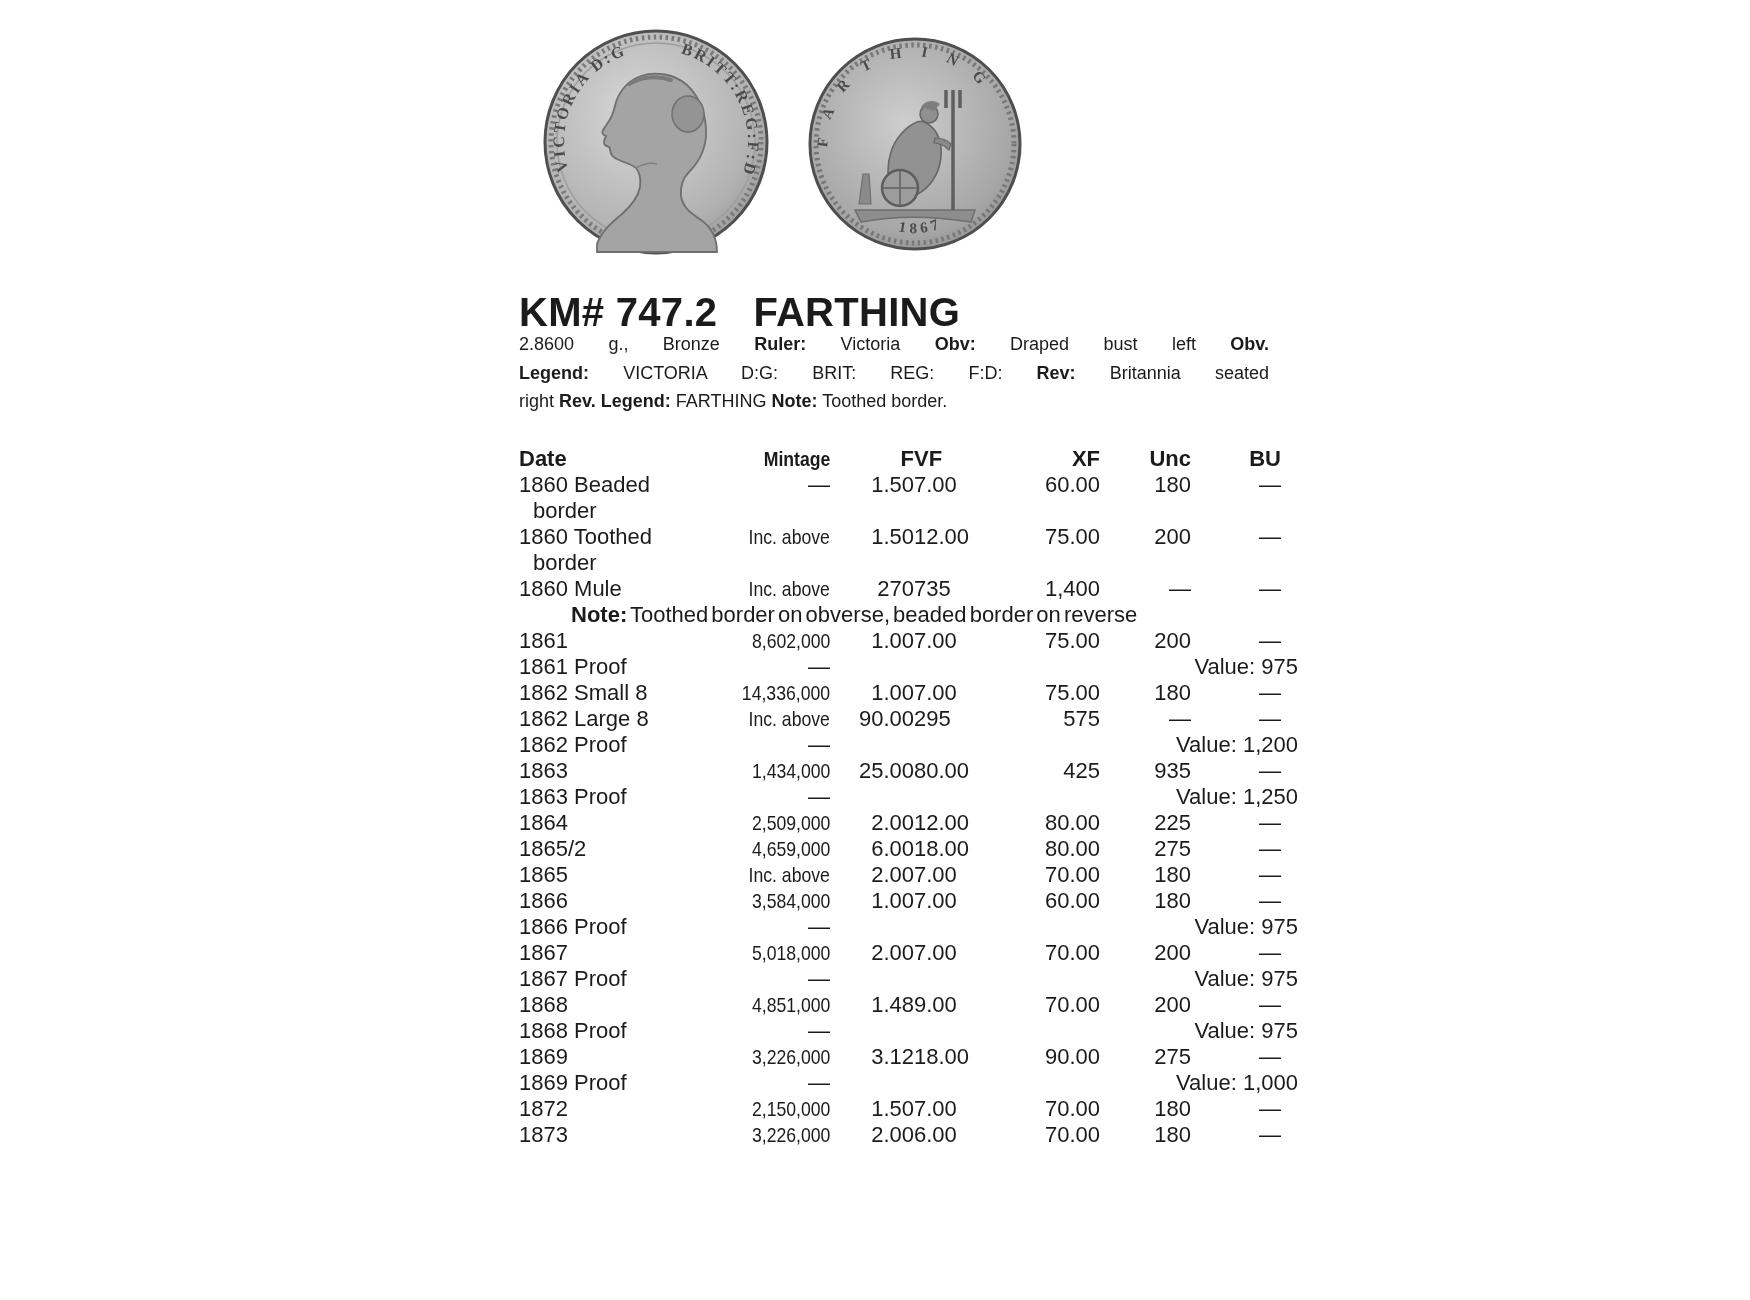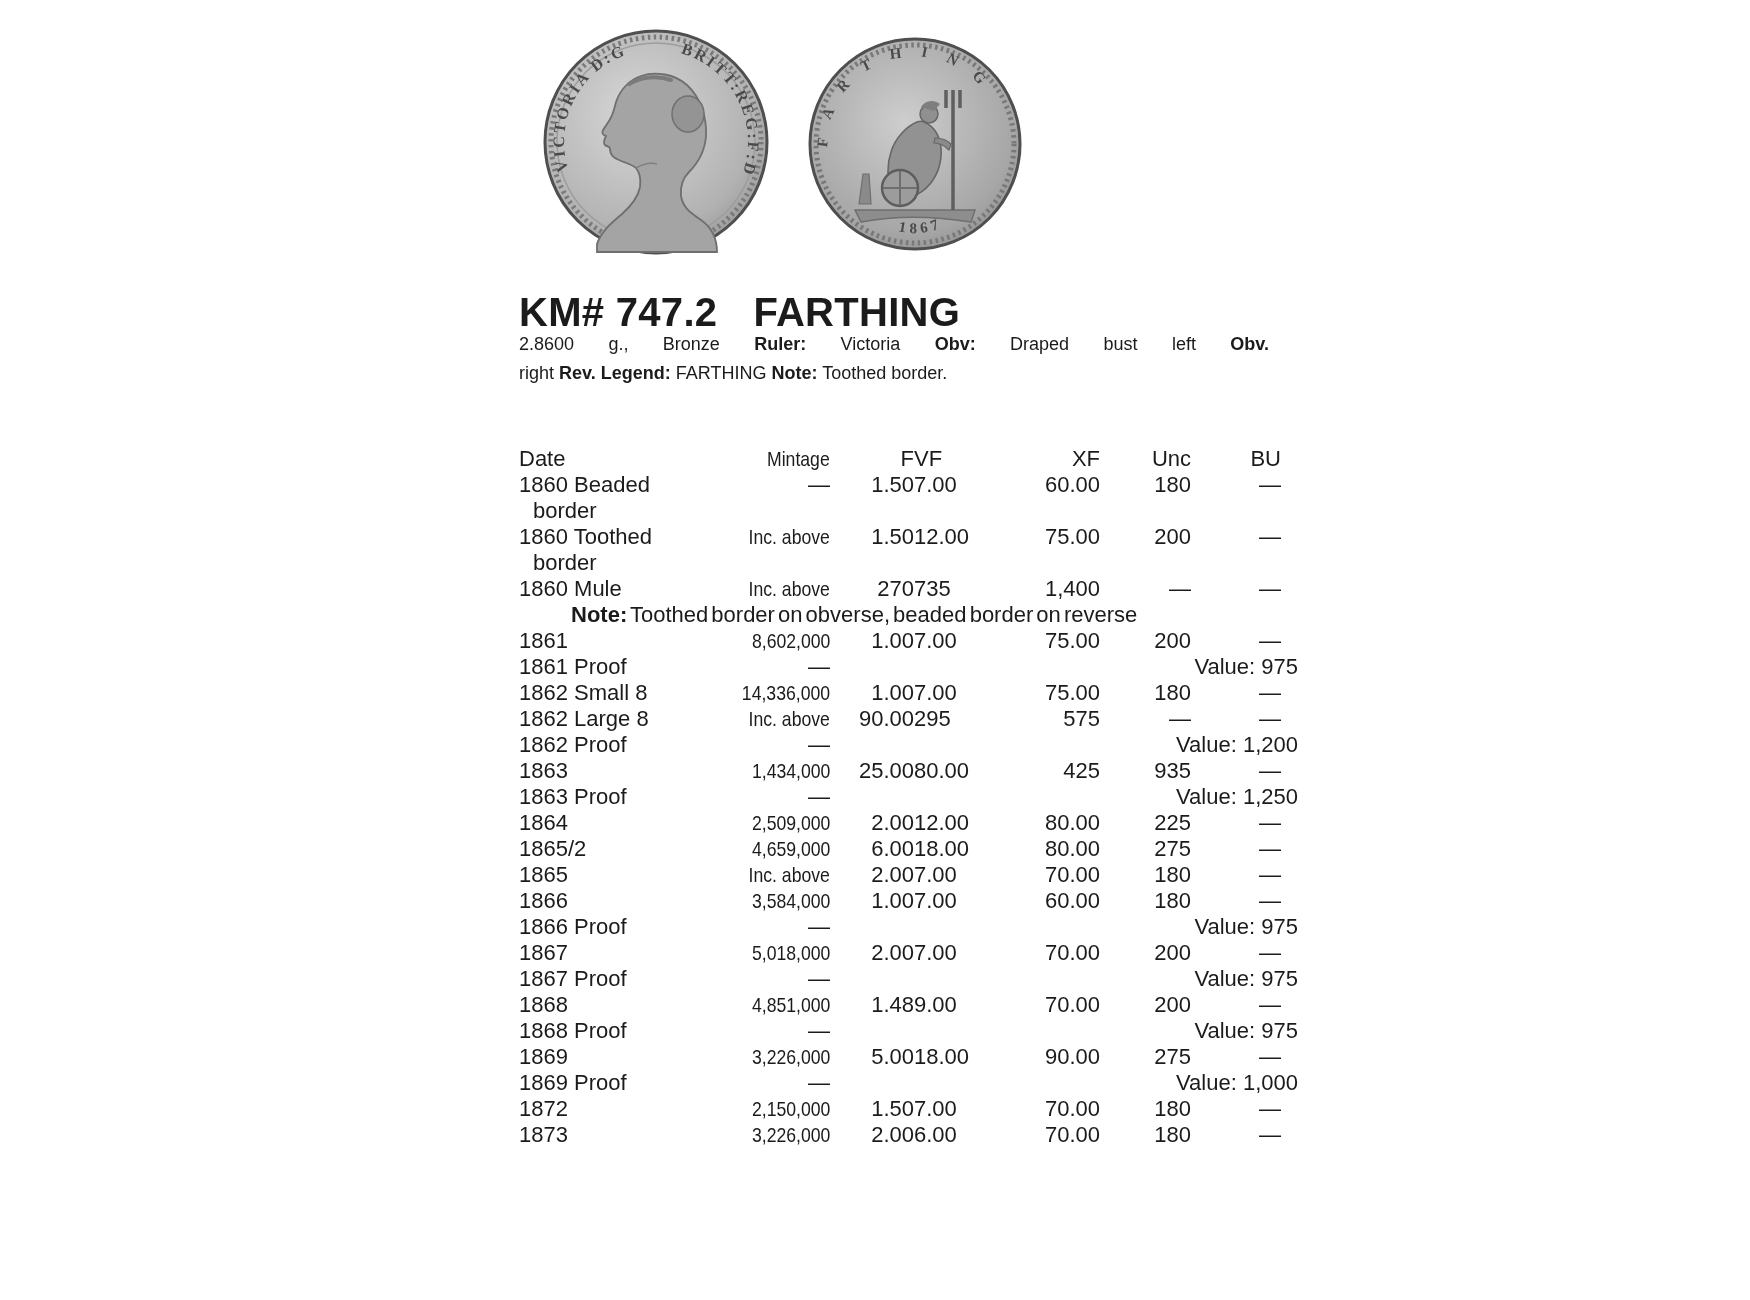--- a/index.html
+++ b/index.html
@@ -14,21 +14,21 @@
   .title{position:absolute;left:519px;top:290px;font-size:40px;font-weight:bold;
          letter-spacing:.3px;white-space:nowrap;}
   .title .denom{margin-left:36px;}
   
   .desc{position:absolute;left:519px;top:330px;width:750px;font-size:18px;line-height:28.5px;}
   .desc .b{font-weight:bold;}
   .jline{text-align:justify;text-align-last:justify;}
   
   .km-table{position:absolute;left:519px;top:446px;width:752px;font-size:22px;line-height:26px;}
   .row{display:flex;align-items:flex-start;}
-  .header-row{font-weight:normal;}
+  .header-row{font-weight:bold;}
   .cell{flex:none;}
   .c0{width:178px;text-align:left;padding-left:14px;text-indent:-14px;}
   .c1{width:119px;text-align:right;}
   .c2{width:84px;text-align:right;}
   .c3{width:92px;text-align:left;}
   .c4{width:94px;text-align:right;}
   .c5{width:91px;text-align:right;}
   .c6{width:90px;text-align:right;}
   .value-cell{width:451px;text-align:right;padding-left:17px;}
   .note-row{display:block;padding-left:52px;word-spacing:-3px;}
@@ -108,20 +108,26 @@
 
   <div class="desc">
     <div class="jline">
       <span>2.8600 g., Bronze</span>
       <span class="b">Ruler:</span>
       <span>Victoria</span>
       <span class="b">Obv:</span>
       <span>Draped bust left</span>
       <span class="b">Obv.</span>
     </div>
+    <div class="jline">
+      <span class="b">Legend:</span>
+      <span>VICTORIA D:G: BRIT: REG: F:D:</span>
+      <span class="b">Rev:</span>
+      <span>Britannia seated</span>
+    </div>
     <div>
       <span>right</span>
       <span class="b">Rev. Legend:</span>
       <span>FARTHING</span>
       <span class="b">Note:</span>
       <span>Toothed border.</span>
     </div>
   </div>
 
   <div class="km-table" id="km-table">
@@ -278,21 +284,21 @@
         <div class="cell c6">—</div>
       </div>
       <div class="row">
         <div class="cell c0">1868 Proof</div>
         <div class="cell c1">—</div>
         <div class="cell value-cell">Value: 975</div>
       </div>
       <div class="row">
         <div class="cell c0">1869</div>
         <div class="cell c1"><span class="cnd">3,226,000</span></div>
-        <div class="cell c2">5.00</div>
+        <div class="cell c2">3.12</div>
         <div class="cell c3">18.00</div>
         <div class="cell c4">90.00</div>
         <div class="cell c5">275</div>
         <div class="cell c6">—</div>
       </div>
       <div class="row">
         <div class="cell c0">1869 Proof</div>
         <div class="cell c1">—</div>
         <div class="cell value-cell">Value: 1,000</div>
       </div>

